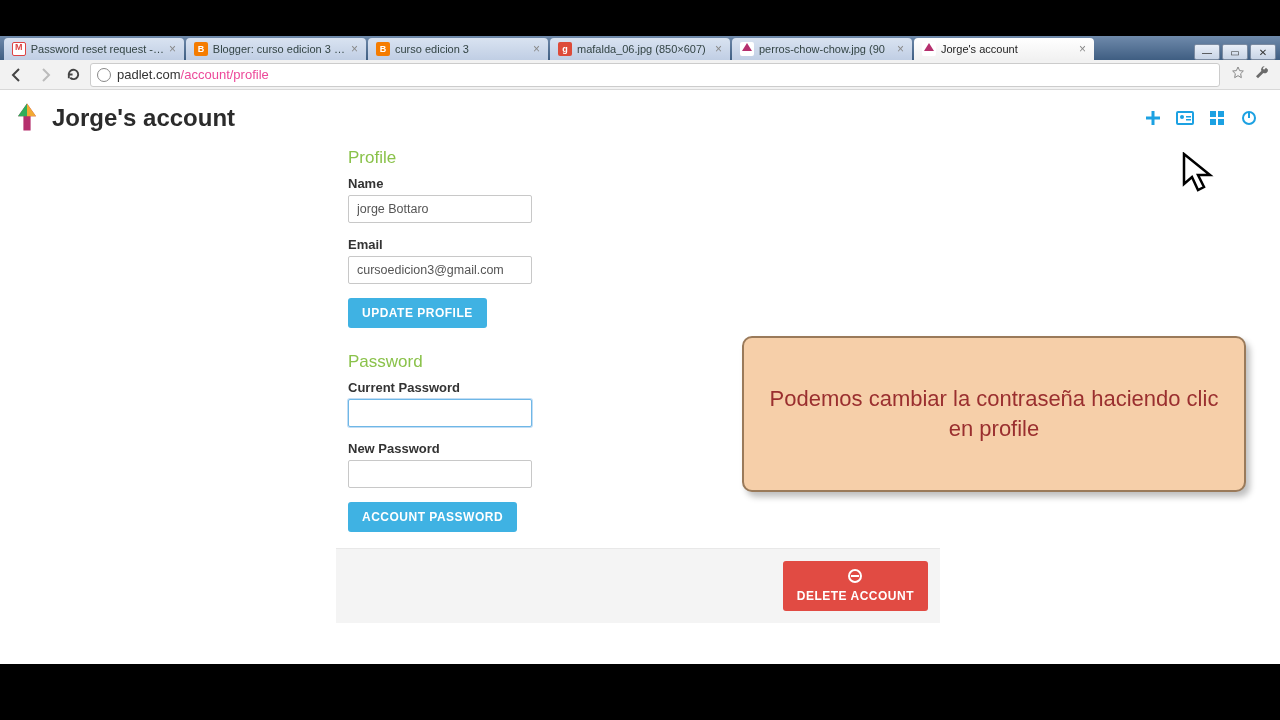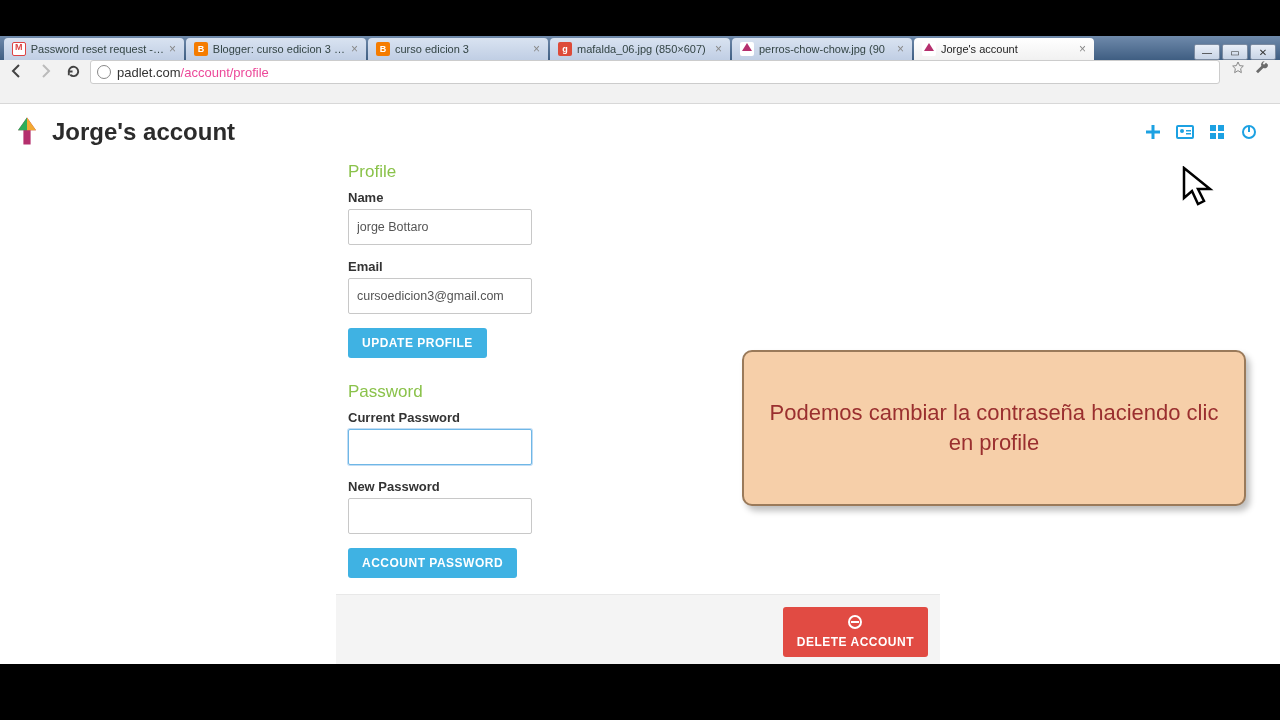--- a/index.html
+++ b/index.html
@@ -55,25 +55,25 @@
   .fav-gmail::after { content:"M"; color:#d44; font-size:9px; font-weight:bold; position:absolute; top:-1px; left:2px; }
   .fav-blogger { background:#f57c00; color:#fff; font-size:9px; font-weight:bold; text-align:center; line-height:14px; }
   .fav-google { background:#dd4b39; color:#fff; font-size:9px; font-weight:bold; text-align:center; line-height:14px; }
   .fav-padlet { background:#fff; position:relative; }
   .fav-padlet::before { content:""; position:absolute; top:1px; left:2px; width:0;height:0;border-left:5px solid transparent;border-right:5px solid transparent;border-bottom:8px solid #b52f6d;}
   .winbtns { margin-left:auto; display:flex; gap:0; }
   .winbtn { width:26px; height:16px; background:linear-gradient(#e8eef7,#c8d4e6); border:1px solid #7a8aa0; display:flex; align-items:center; justify-content:center; font-size:10px; color:#333; border-radius:2px; margin-left:2px; cursor:pointer; }
 
   .addrbar {
     display:flex;
-    align-items:flex-start;
-    height:44px;
+    align-items:center;
+    height:30px;
     background:#f2f2f2;
     border-bottom:1px solid #d8d8d8;
-    padding:0 6px;
+    padding:12px 6px;
     gap:6px;
   }
   .navbtn { width:22px; height:22px; display:flex;align-items:center;justify-content:center; color:#555; cursor:pointer; border-radius:3px; }
   .navbtn.disabled { color:#bbb; cursor:default; }
   .omnibox {
     flex:1;
     height:24px;
     background:#fff;
     border:1px solid #ccc;
     border-radius:3px;
@@ -133,21 +133,21 @@
   }
   .field-label {
     font-size:13px;
     font-weight:700;
     color:#333;
     margin: 6px 12px 4px 12px;
   }
   .text-input {
     margin: 0 12px 8px 12px;
     width:184px;
-    height:36px;
+    height:28px;
     border:1px solid #c8c8c8;
     border-radius:2px;
     padding:0 8px;
     font-size:12.5px;
     color:#555;
     background:#fff;
   }
   .text-input.focused {
     border-color:#6fb7e6;
     box-shadow: 0 0 0 1px rgba(100,170,230,.4);

